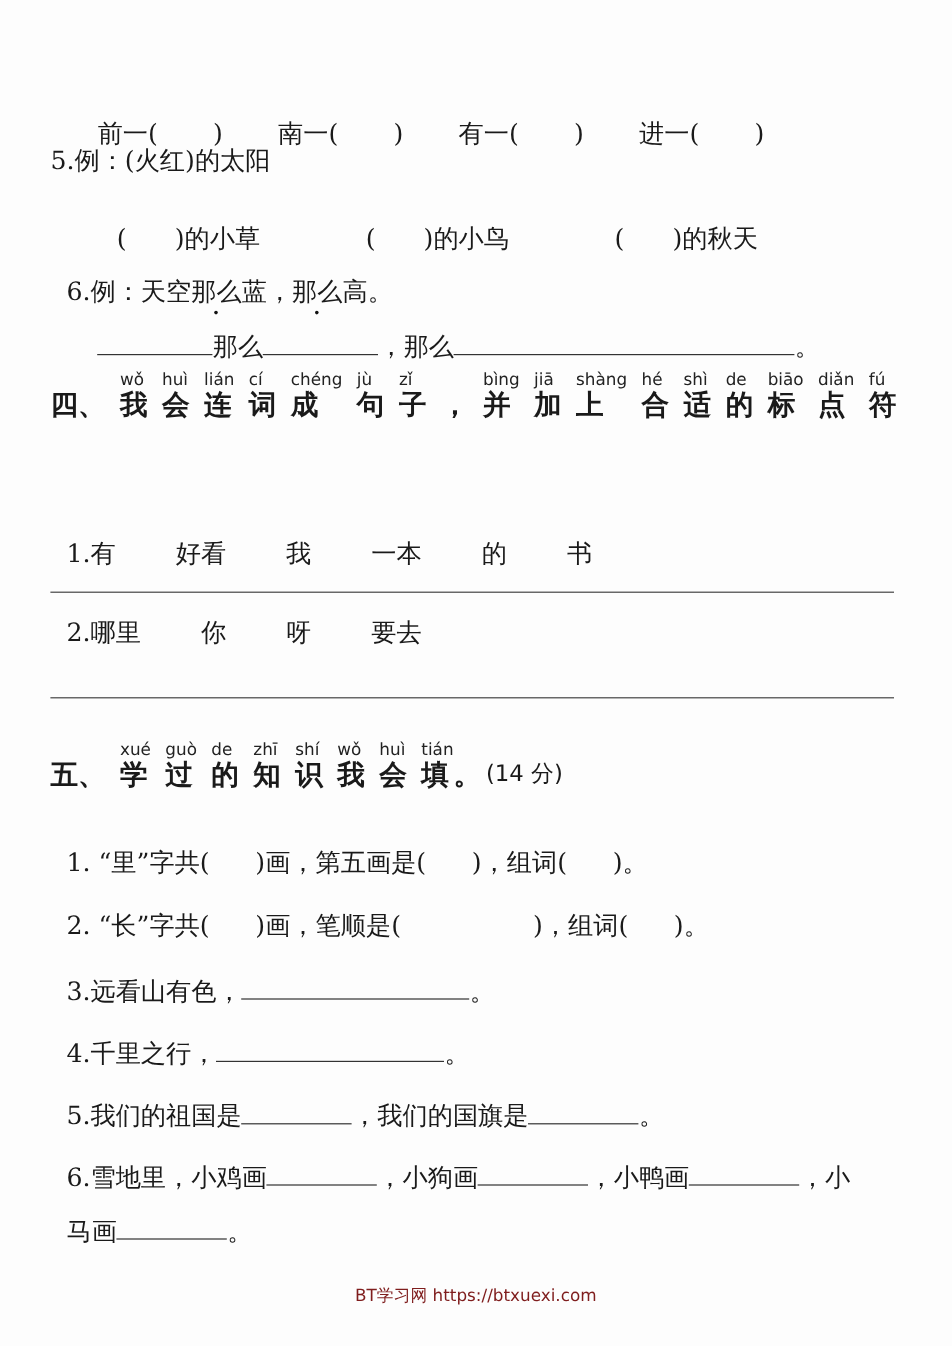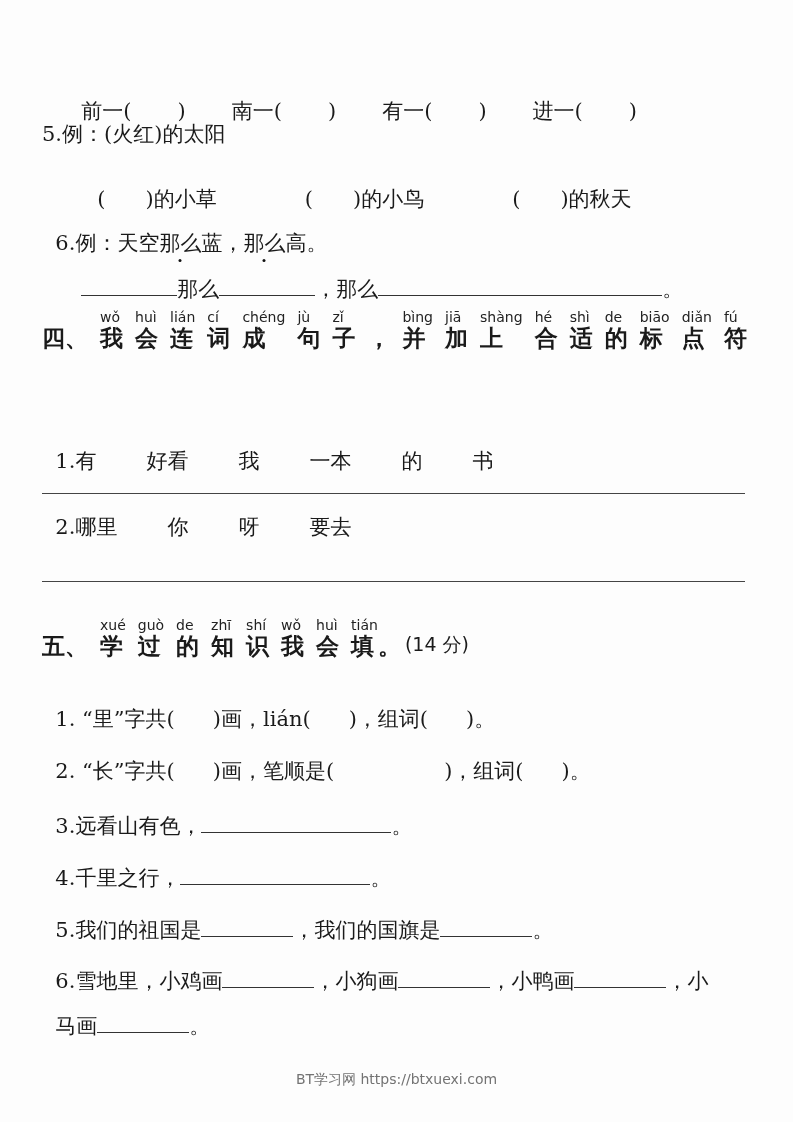--- a/index.html
+++ b/index.html
@@ -10,21 +10,21 @@
   .paren-gap { display:inline-block; }
   .heading { position:absolute; left:42px; font-family:"DejaVu Sans","Liberation Sans",sans-serif; font-weight:bold; font-size:23px; }
   .ruby-row { display:flex; align-items:flex-end; }
   .rb { display:inline-flex; flex-direction:column; align-items:flex-start; }
   .rb .py { font-family:"DejaVu Sans",sans-serif; font-weight:normal; font-size:14px; color:#222; line-height:1; margin-bottom:3px; height:14px; }
   .rb .hz { font-size:23px; line-height:1; }
   .score { font-family:"DejaVu Sans",sans-serif; font-weight:normal; font-size:19px; }
   .answer-line { position:absolute; left:42px; width:703px; border-top:1.5px solid #444; }
   .dot { position:relative; }
   .dot::after { content:""; position:absolute; left:50%; bottom:-7px; width:3px; height:3px; border-radius:50%; background:#111; transform:translateX(-50%); }
-  .footer { position:absolute; top:1071px; left:0; width:793px; text-align:center; font-family:"DejaVu Sans",sans-serif; font-size:14px; color:#737373; }
+  .footer { position:absolute; top:1071px; left:0; width:793px; text-align:center; font-family:"DejaVu Sans",sans-serif; font-size:14px; color:#7f1d1d; }
 </style>
 </head>
 <body>
 
 <div class="line" style="top:80px;left:68px;">
   <span>前一(</span><span class="paren-gap" style="width:46px"></span><span>)</span><span class="paren-gap" style="width:46px"></span><span>南一(</span><span class="paren-gap" style="width:46px"></span><span>)</span><span class="paren-gap" style="width:46px"></span><span>有一(</span><span class="paren-gap" style="width:46px"></span><span>)</span><span class="paren-gap" style="width:46px"></span><span>进一(</span><span class="paren-gap" style="width:46px"></span><span>)</span>
 </div>
 
 <div class="line" style="top:124px;text-align:right;">5.例：(火红)的太阳</div>
 <div class="line" style="top:168px;left:84px;">
@@ -165,21 +165,21 @@
       </span>
     <span class="rb" style="margin-left:-12px;">
         <span class="py"></span>
         <span class="hz">。</span>
       </span>
     <span class="score" style="margin-left:-8px;">(14 分)</span>
   </div>
 </div>
 
 <div class="line" style="top:688px;">
-  <span>1. “里”字共(</span><span class="paren-gap" style="width:38px"></span><span>)画，lián(</span><span class="paren-gap" style="width:38px"></span><span>)，组词(</span><span class="paren-gap" style="width:38px"></span><span>)。</span>
+  <span>1. “里”字共(</span><span class="paren-gap" style="width:38px"></span><span>)画，第五画是(</span><span class="paren-gap" style="width:38px"></span><span>)，组词(</span><span class="paren-gap" style="width:38px"></span><span>)。</span>
 </div>
 <div class="line" style="top:740px;">
   <span>2. “长”字共(</span><span class="paren-gap" style="width:38px"></span><span>)画，笔顺是(</span><span class="paren-gap" style="width:110px"></span><span>)，组词(</span><span class="paren-gap" style="width:38px"></span><span>)。</span>
 </div>
 <div class="line" style="top:793px;">
   <span>3.远看山有色，</span><span class="blank" style="width:190px"></span><span>。</span>
 </div>
 <div class="line" style="top:845px;">
   <span>4.千里之行，</span><span class="blank" style="width:190px"></span><span>。</span>
 </div>

